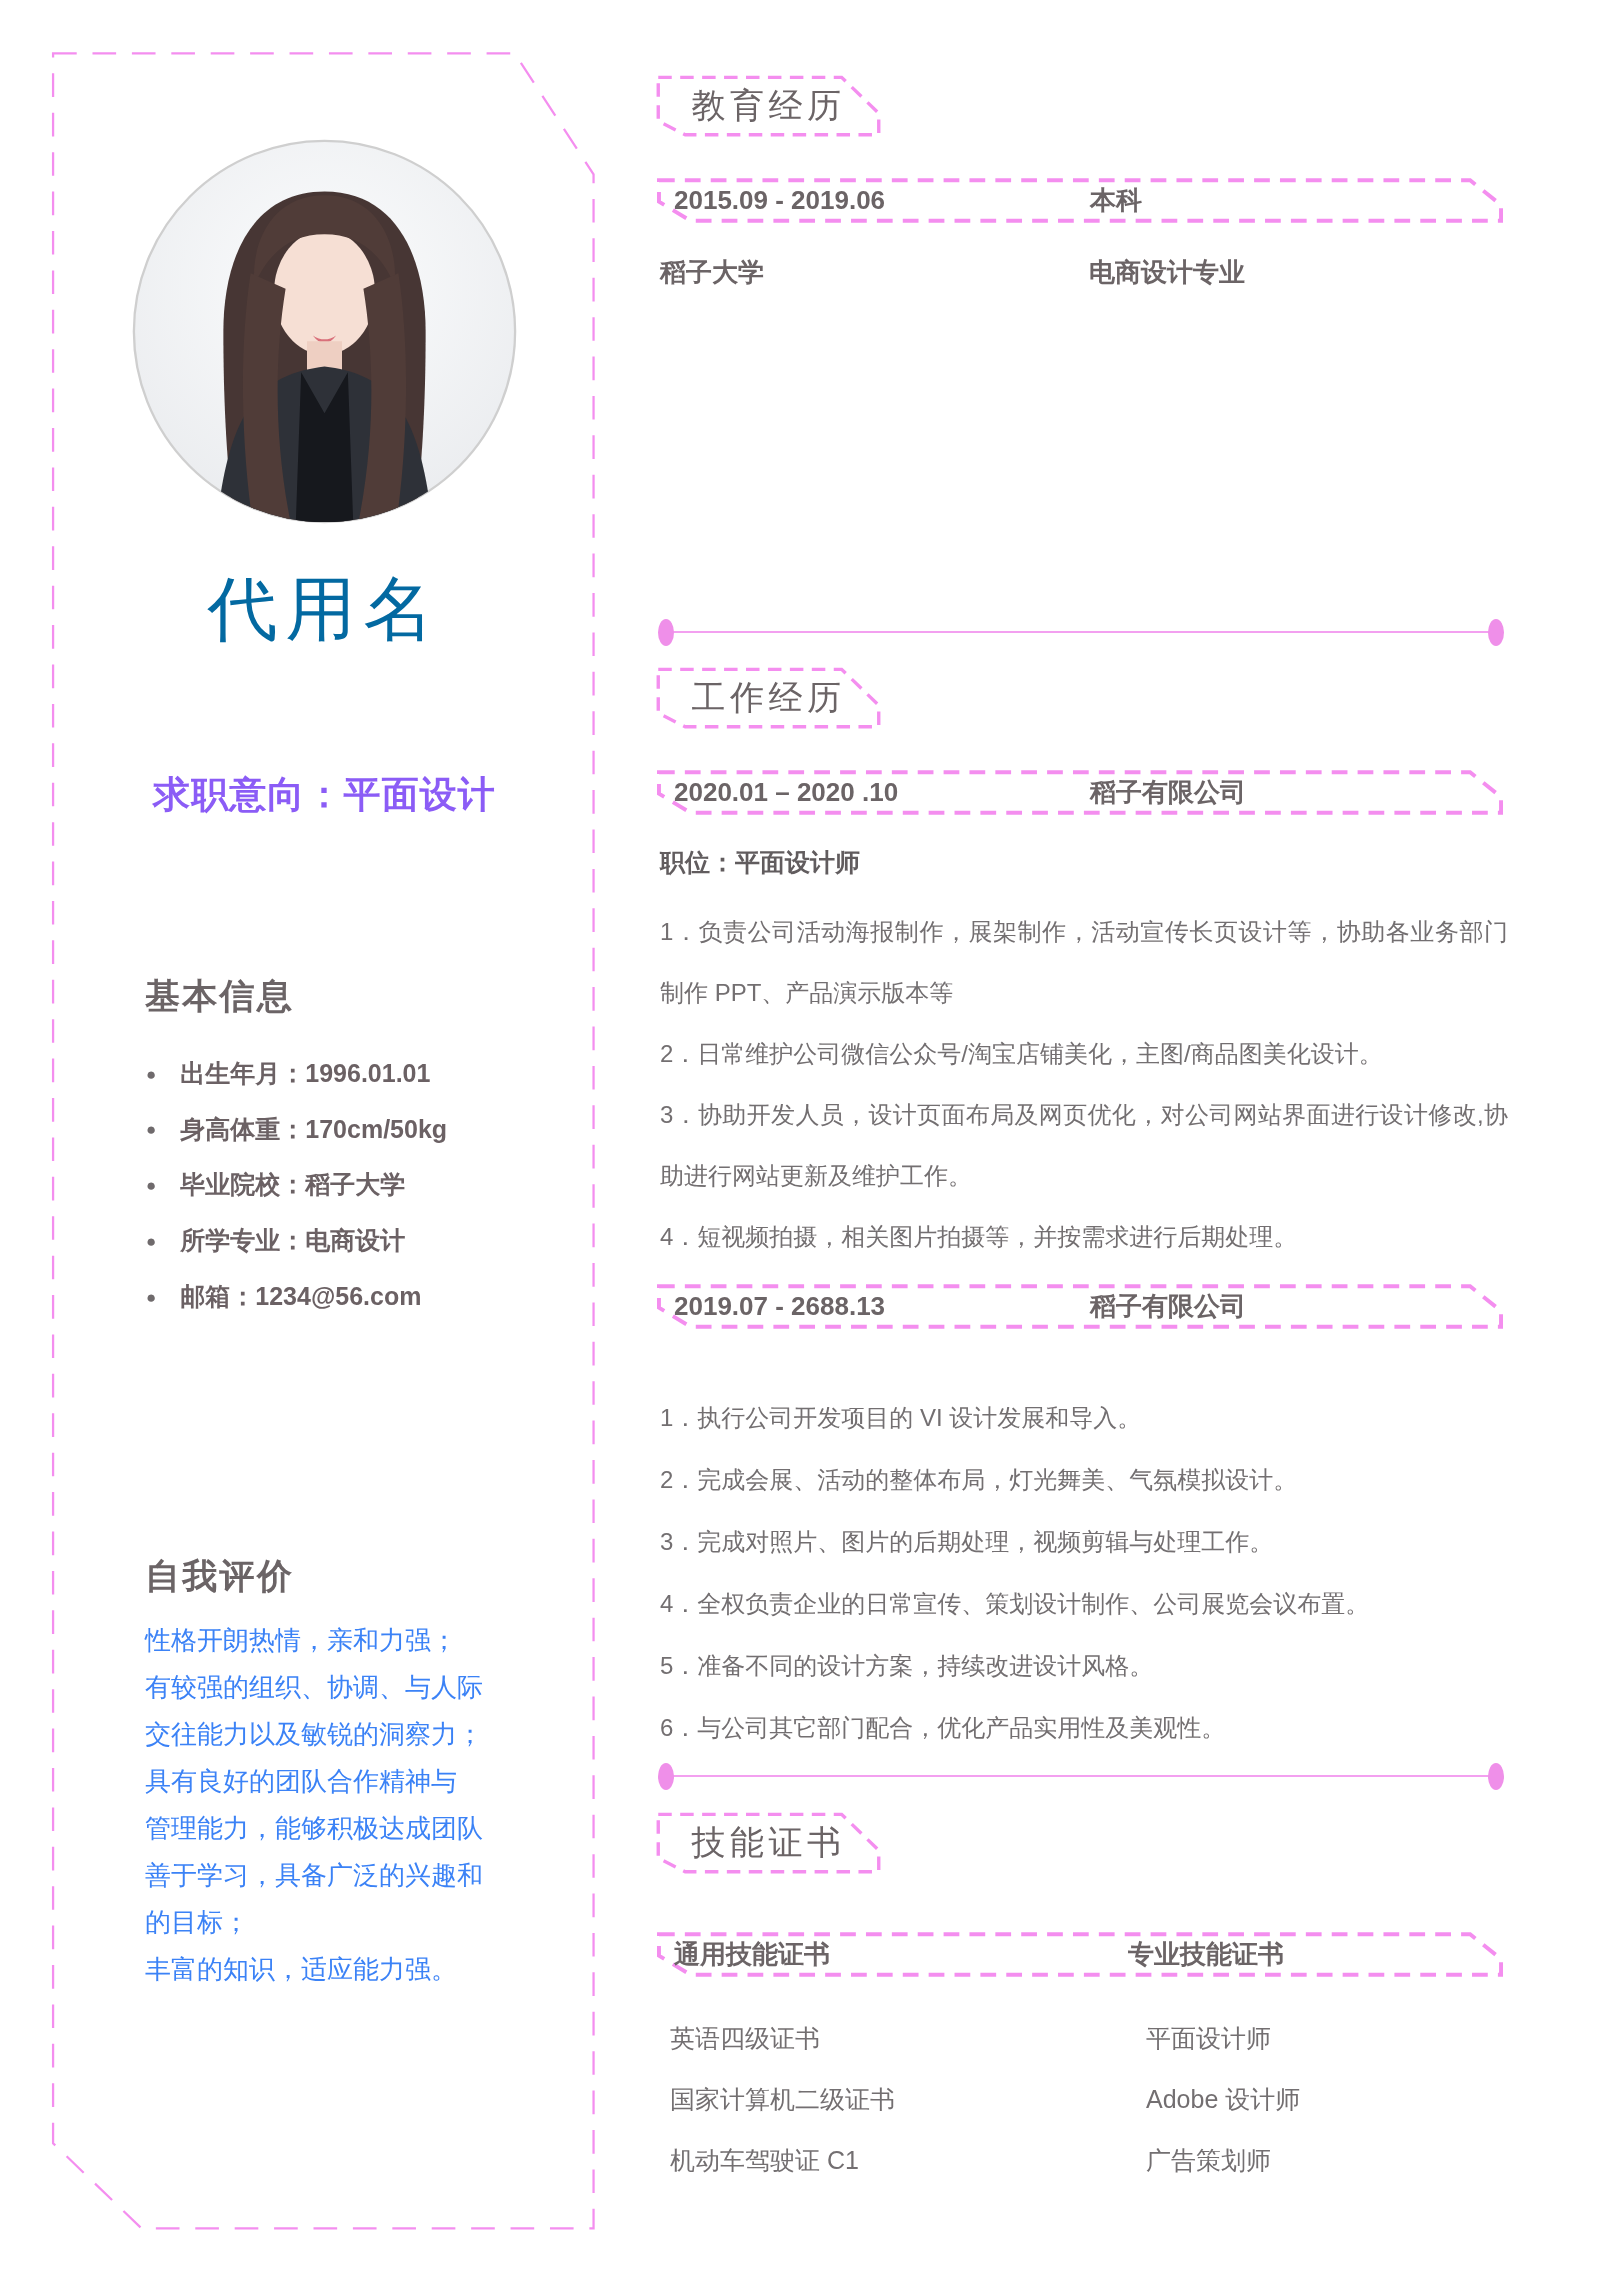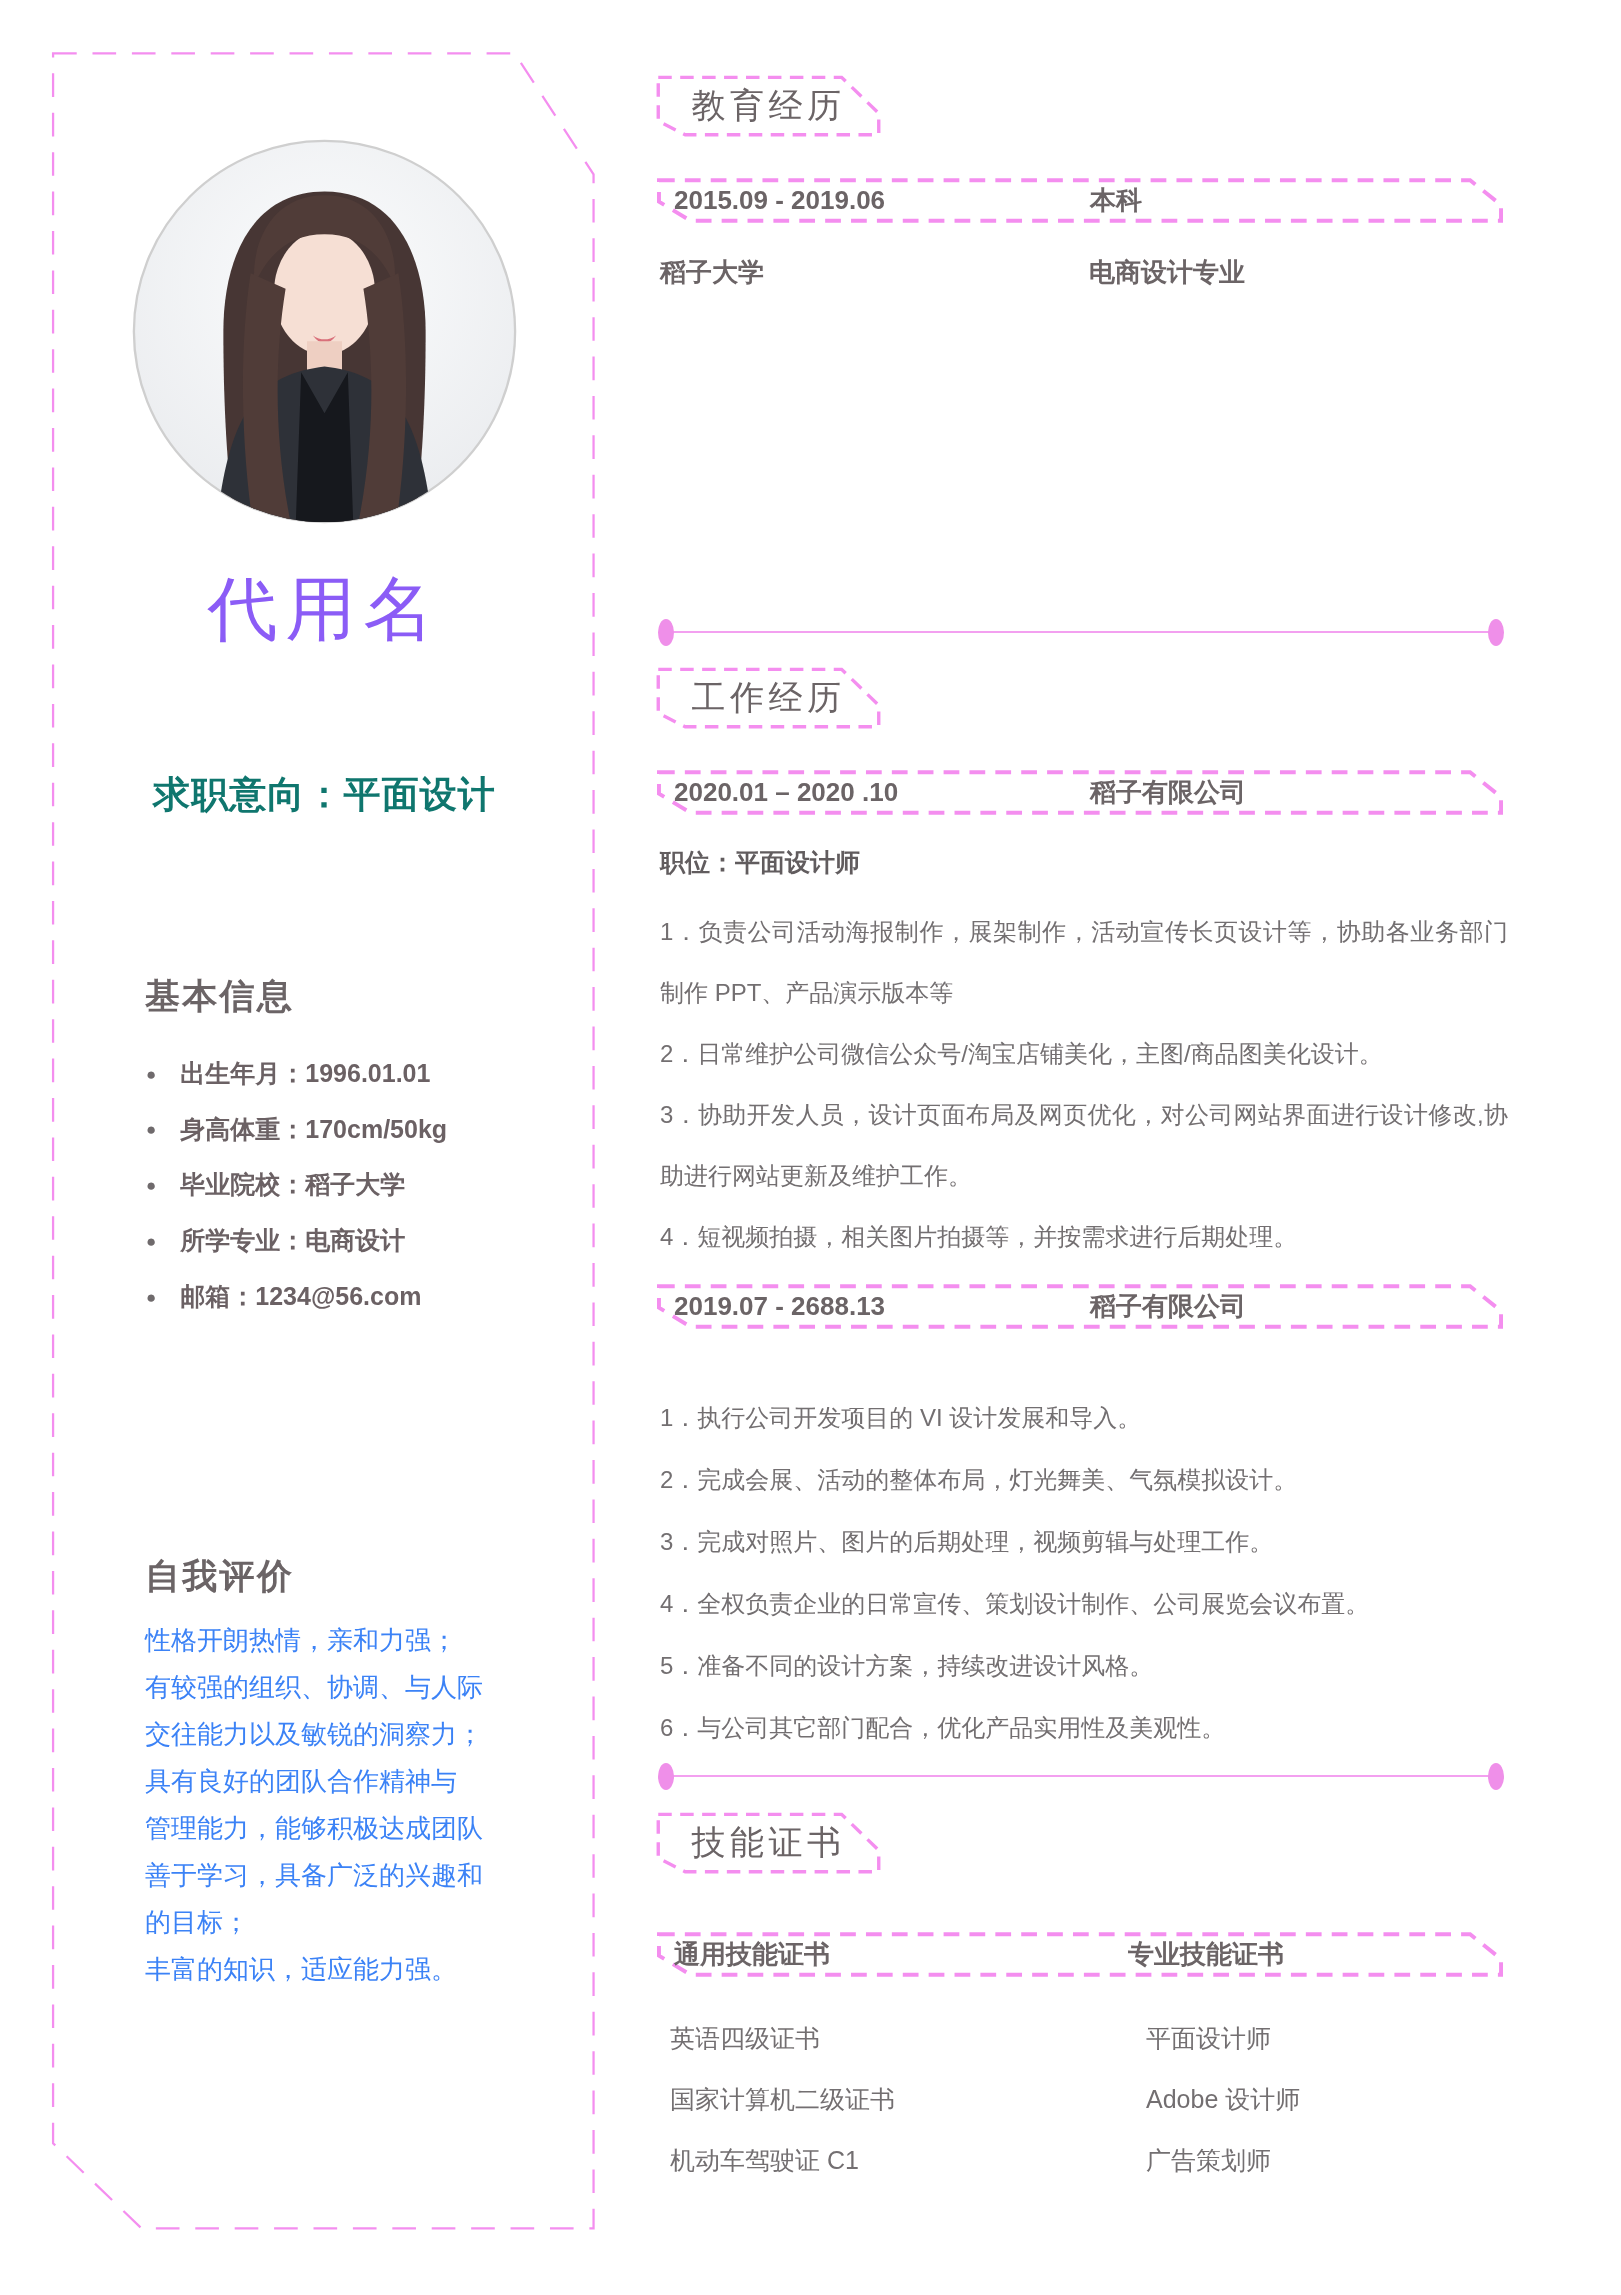--- a/index.html
+++ b/index.html
@@ -2,23 +2,23 @@
 <html style="font-size:9px"><head>
 <meta charset="utf-8">
 <style>
   html,body{margin:0;padding:0;background:#ffffff;}
   #page{position:relative;width:1622px;height:2295px;background:#ffffff;overflow:hidden;
         font-family:"Liberation Sans","DejaVu Sans",sans-serif;color:#6b6466;}
   svg.outline,svg.boxsvg{position:absolute;left:0;top:0;}
   .sidebar-svg{position:absolute;left:39px;top:39px;}
   .avatar{position:absolute;left:130px;top:137px;width:389px;height:389px;}
   .name{position:absolute;left:54px;top:563px;width:541px;text-align:center;
-        font-size:70px;font-weight:500;letter-spacing:8px;color:#8b5cf6;}
+        font-size:70px;font-weight:500;letter-spacing:8px;color:#0369a1;}
   .intent{position:absolute;left:54px;top:770px;width:541px;text-align:center;
-        font-size:37px;font-weight:700;letter-spacing:1.1px;color:#0f766e;}
+        font-size:37px;font-weight:700;letter-spacing:1.1px;color:#8b5cf6;}
   .side-title{position:absolute;left:145px;font-size:35px;font-weight:700;color:#6b6466;letter-spacing:2.3px;}
   .info-list{position:absolute;left:146px;top:1041px;font-size:25px;font-weight:700;color:#6b6164;}
   .info-item{line-height:44px;white-space:nowrap;margin-top:10px;}
   .bullet{font-size:17px;vertical-align:2.3px;margin-right:24px;color:#6f6a6c;}
   .self-eval{position:absolute;left:145px;top:1617px;width:451px;font-size:26px;
         line-height:47px;color:#3b82f6;}
   .dbox{position:absolute;}
   .dbox-text{position:absolute;inset:0;display:flex;align-items:center;justify-content:center;
         font-size:34px;font-weight:400;letter-spacing:4.5px;color:#6b6466;}
   .row-content{position:absolute;inset:0;display:flex;align-items:center;padding-left:18px;

